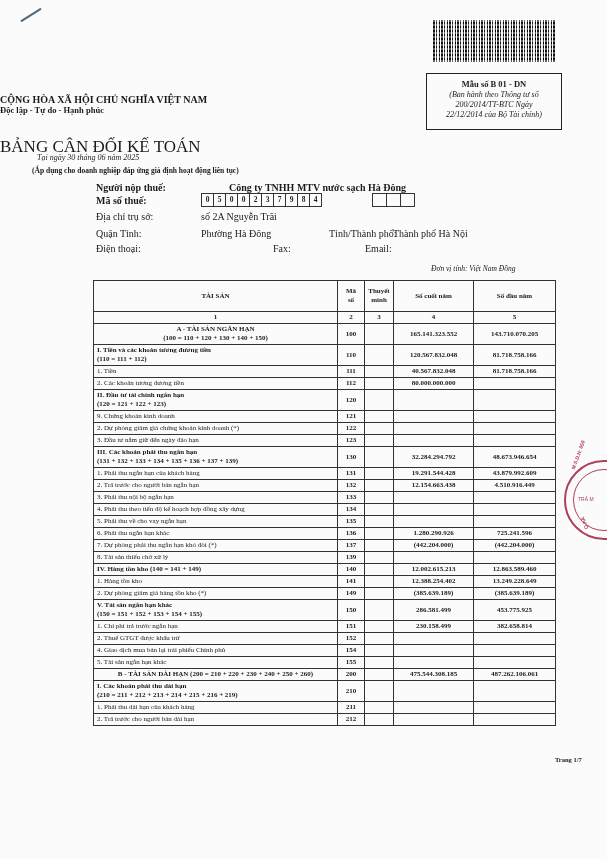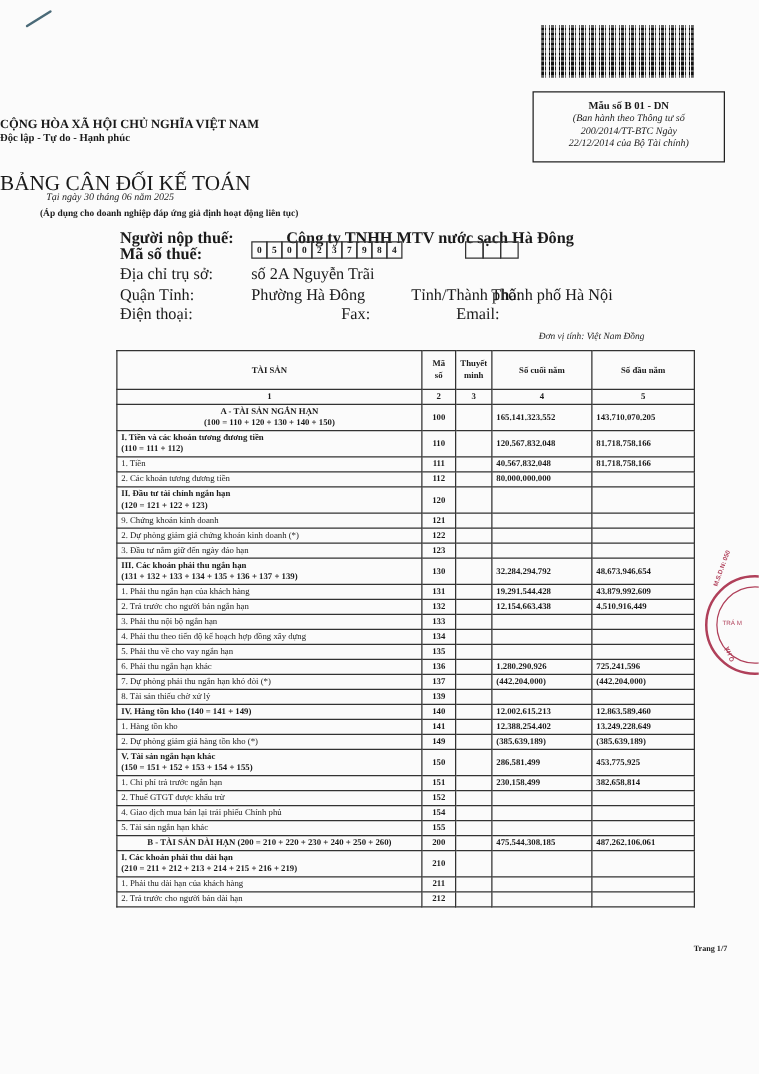--- a/index.html
+++ b/index.html
@@ -6,42 +6,42 @@
   body {
     width: 607px; height: 859px; position: relative; overflow: hidden;
     background: #fbfbfb; font-family: "Liberation Serif", serif; color: #1a1a1a;
   }
   .pen-mark { position: absolute; left: 19px; top: 14px; width: 24px; height: 2px; background: #4a6a78; transform: rotate(-32deg); border-radius: 1px; }
   .barcode { position: absolute; left: 433px; top: 20px; width: 122px; height: 42px;
     background: repeating-linear-gradient(90deg, #111 0 2px, #fff 2px 3px, #222 3px 4px, #eee 4px 6px, #000 6px 7px, #fff 7px 8px),
                 repeating-linear-gradient(0deg, rgba(255,255,255,0.35) 0 2px, transparent 2px 4px);
     background-blend-mode: lighten;
   }
-  .form-box { position: absolute; left: 426px; top: 73px; width: 154px; height: 57px; border: 1.5px solid #222; text-align: center; font-size: 8px; line-height: 10px; padding-top: 5px; box-sizing: border-box; }
+  .form-box { position: absolute; left: 426px; top: 73px; width: 136px; height: 57px; border: 1.5px solid #222; text-align: center; font-size: 8px; line-height: 10px; padding-top: 5px; box-sizing: border-box; }
   .form-box .code { font-weight: bold; font-size: 8.5px; margin-bottom: 1px; }
   .form-box .issued { font-style: italic; }
   .center { position: absolute; left: 0; width: 607px; text-align: left; }
   .nation { top: 94px; font-weight: bold; font-size: 10px; }
   .motto { top: 105px; font-weight: bold; font-size: 8.5px; }
   .doc-title { top: 137px; font-weight: normal; font-size: 17px; }
   .doc-date { top: 153px; font-style: italic; font-size: 8px; margin-left: 37px; }
   .doc-scope { top: 166px; font-weight: bold; font-size: 7.5px; padding-left: 32px; }
-  .info { position: absolute; font-size: 13px; }
+  .info { position: absolute; font-size: 10px; }
   .lbl { left: 96px; }
   .lbl.b { font-weight: bold; }
   .taxbox { position: absolute; top: 193px; height: 12px; display: flex; }
   .taxbox span { width: 11px; height: 12px; border: 1px solid #333; margin-right: -1px; text-align: center; font-size: 7.5px; font-weight: bold; line-height: 12px; }
   .taxbox.extra span { width: 13px; }
   .unit { position: absolute; top: 264px; left: 431px; font-style: italic; font-size: 7.5px; }
   table.bs { position: absolute; left: 93px; top: 280px; width: 462px; border-collapse: collapse; font-size: 7px; table-layout: fixed; }
   table.bs td, table.bs th { border: 1px solid #333; padding: 0 3px; height: 11px; line-height: 9px; overflow: hidden; white-space: nowrap; }
   table.bs th { font-weight: bold; height: 30px; font-size: 7px; }
   table.bs tr.idx td { text-align: center; font-weight: bold; }
   table.bs td.code { text-align: center; font-weight: bold; }
-  table.bs td.num { text-align: left; font-weight: bold; margin-top: 35px; }
+  table.bs td.num { text-align: center; font-weight: bold; margin-top: 35px; }
   table.bs tr.bold td.label { font-weight: bold; }
   table.bs tr.section td.label { font-weight: bold; text-align: center; }
   table.bs tr.tall td { height: 20px; }
   .page-no { position: absolute; left: 555px; top: 756px; font-size: 6.5px; font-weight: bold; }
   .scan-credit { position: absolute; left: 300px; top: 856px; font-family: "Liberation Sans", sans-serif; font-size: 20px; color: #a16207; letter-spacing: 0.3px; clip-path: inset(7px 0 0 0); }
   .stamp { position: absolute; left: 564px; top: 460px; width: 80px; height: 80px; border-radius: 50%; border: 2px solid #b0405a; box-sizing: border-box; }
   .stamp .inner { position: absolute; left: 7px; top: 7px; width: 62px; height: 62px; border-radius: 50%; border: 1px solid #b0405a; box-sizing: border-box; }
   .stamp .txt { position: absolute; left: 4px; top: 6px; font-family: "Liberation Sans", sans-serif; font-size: 5px; color: #b0405a; font-weight: bold; transform: rotate(-70deg); transform-origin: left top; white-space: nowrap; }
   .stamp .txt2 { position: absolute; left: 12px; top: 58px; font-family: "Liberation Sans", sans-serif; font-size: 5px; color: #b0405a; font-weight: bold; transform: rotate(-110deg); white-space: nowrap; }
   .stamp .mid { position: absolute; left: 12px; top: 34px; font-family: "Liberation Sans", sans-serif; font-size: 5px; color: #b0405a; }

